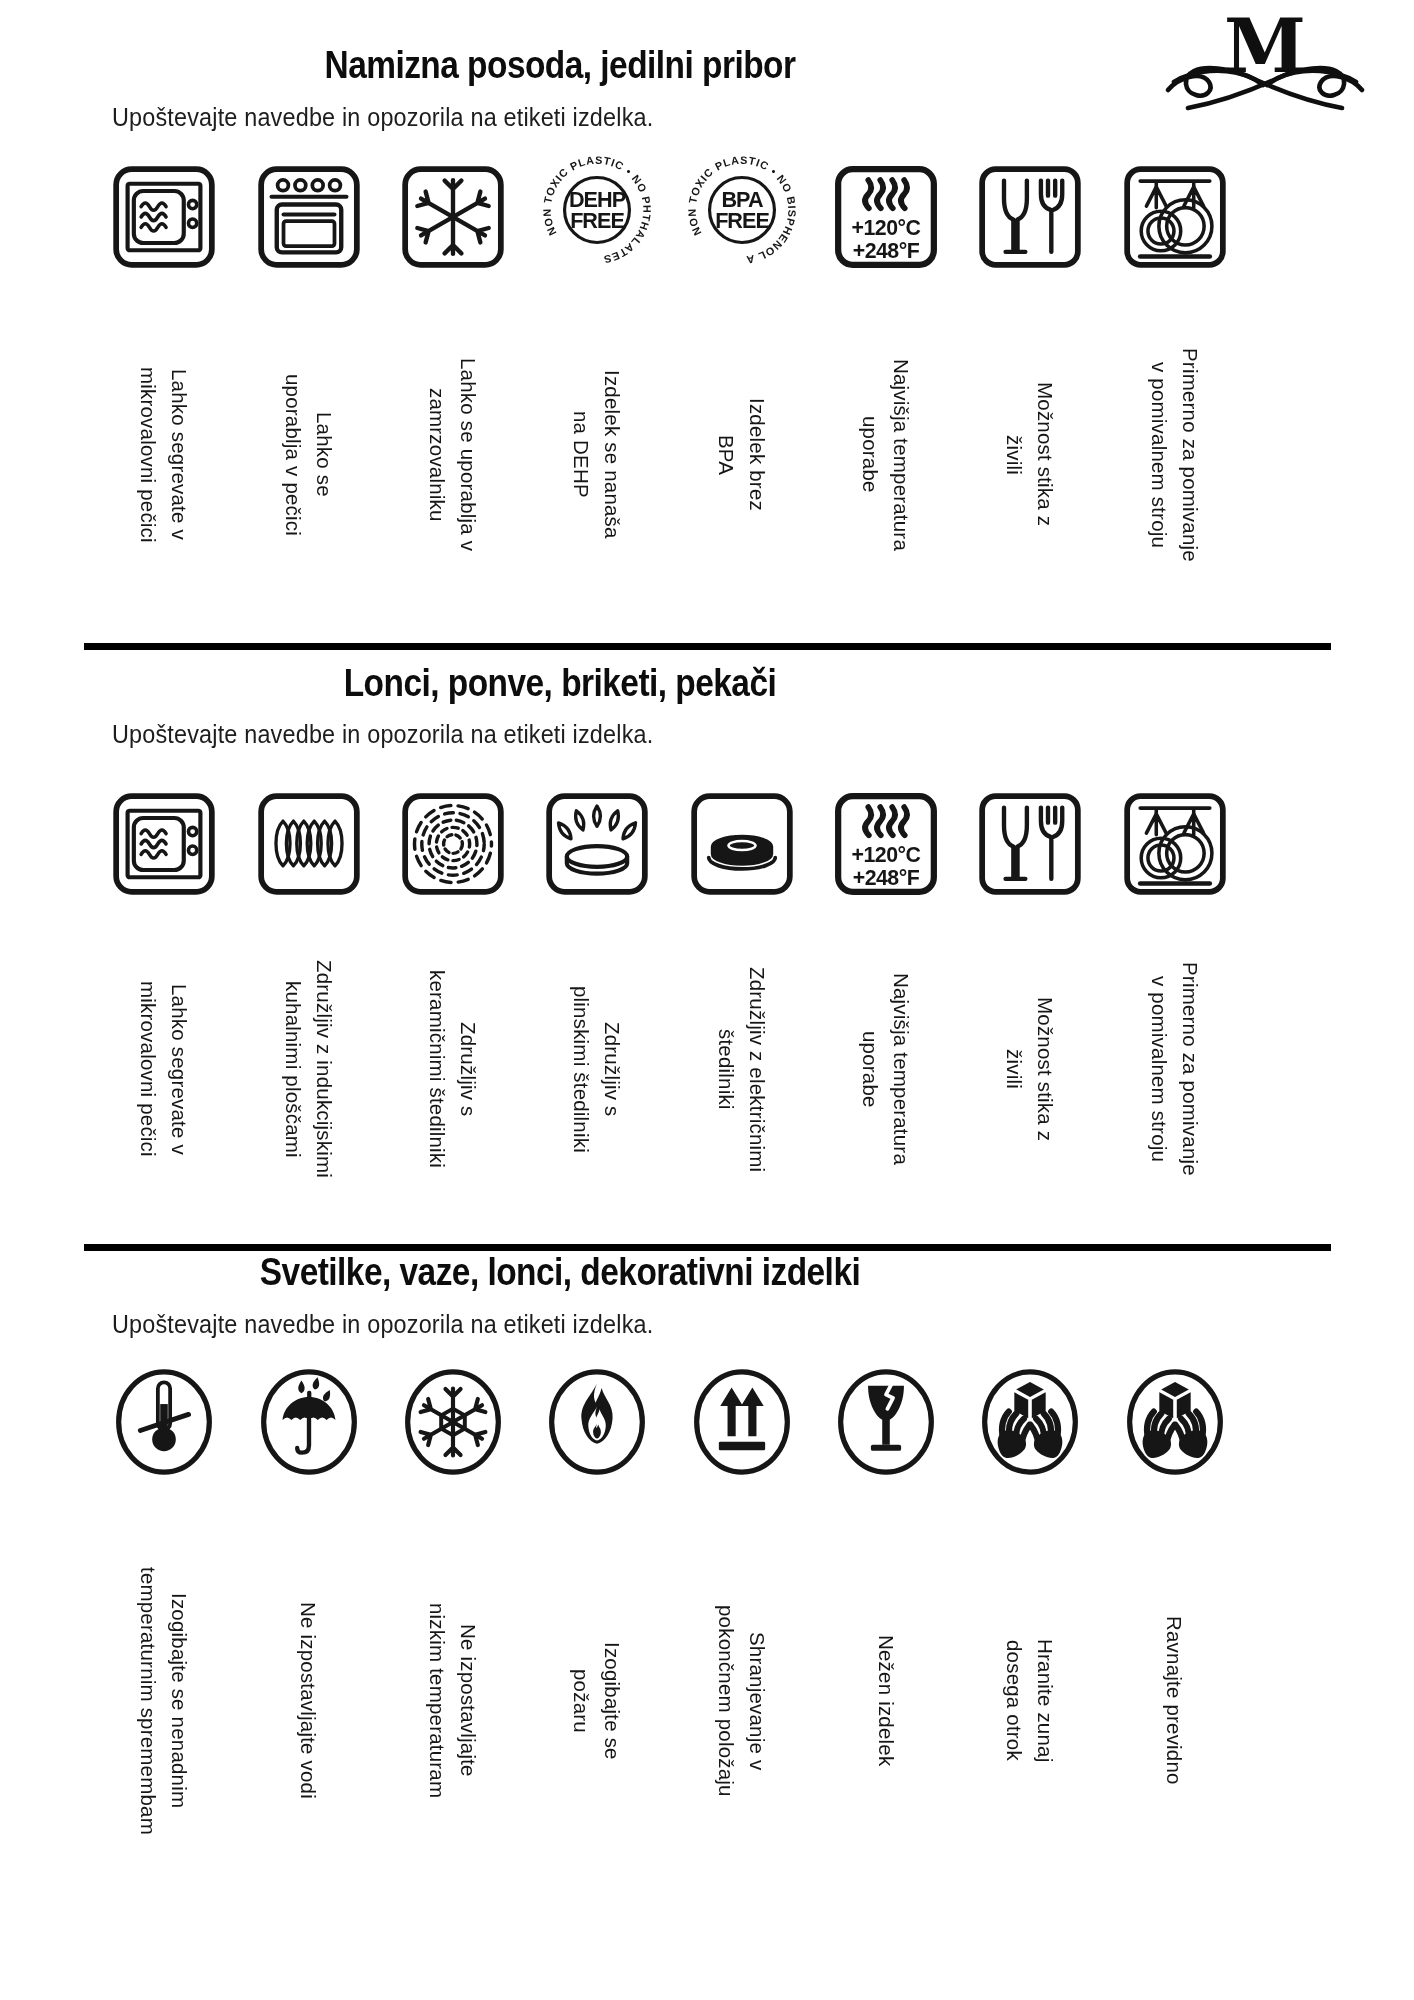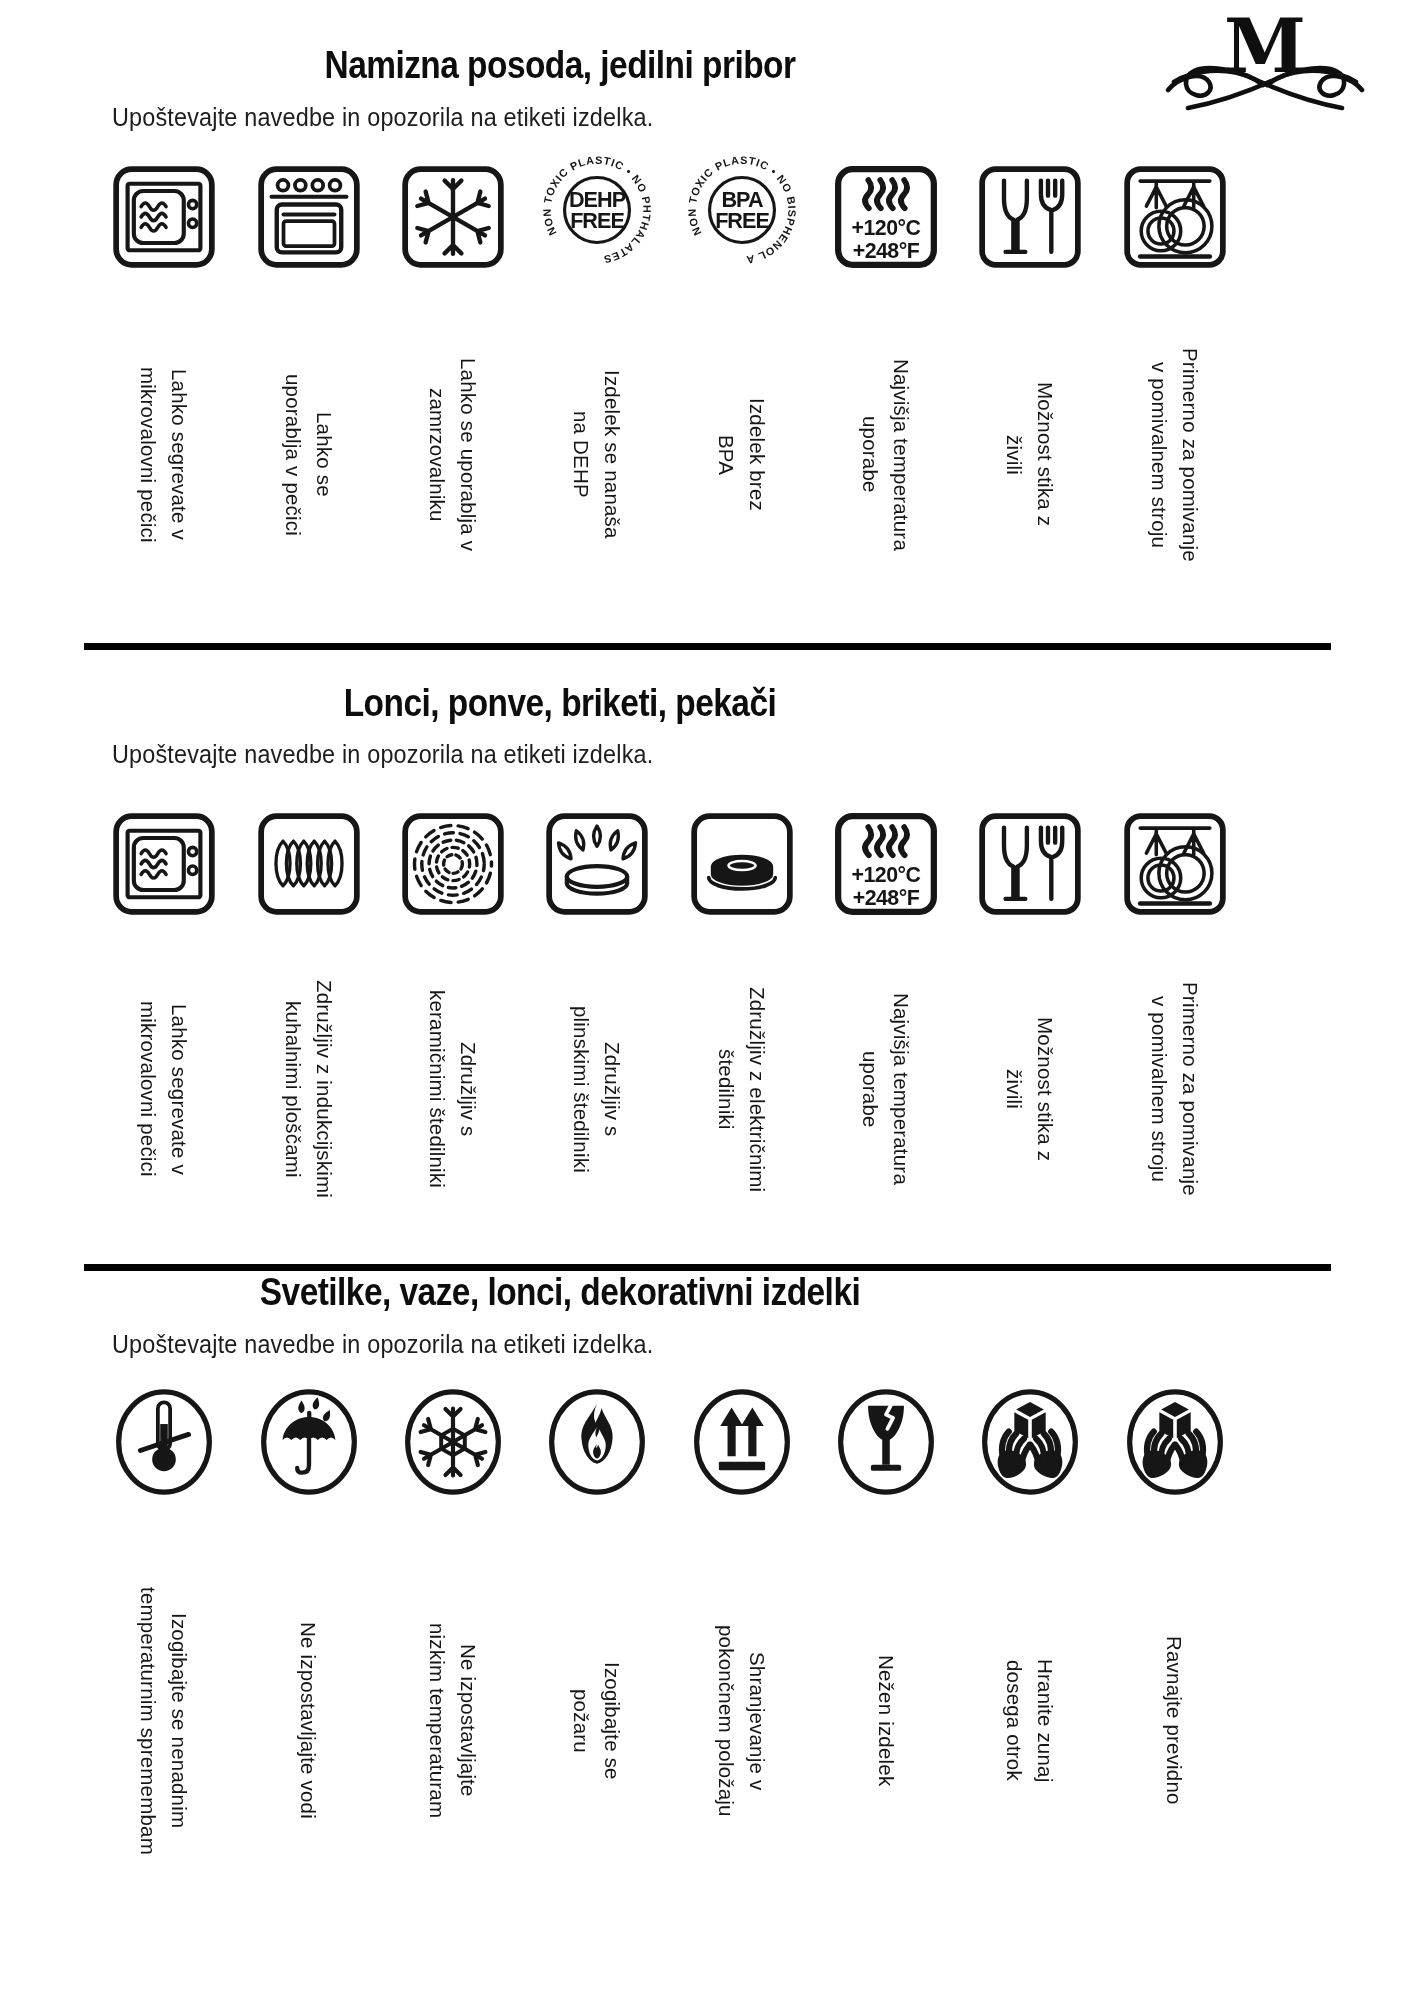--- a/index.html
+++ b/index.html
@@ -1,20 +1,20 @@
 <!DOCTYPE html>
 <html><head>
 <meta charset="utf-8">
 <style>
   html,body{margin:0;padding:0;background:#fff;}
   .page{position:relative;width:1414px;height:2000px;background:#ffffff;overflow:hidden;
         font-family:"Liberation Sans","DejaVu Sans",sans-serif;color:#111;}
   .logo{position:absolute;top:8px;right:44px;width:210px;height:115px;}
   .section--0{padding-top:44px;border-radius:32px;}
-  .section--1{padding-top:32px;}
+  .section--1{padding-top:12px;}
   .section--2{}
   h2.title{margin:0 0 0 85px;width:950px;font-size:38px;line-height:1.15;font-weight:700;
         letter-spacing:-0.6px;text-align:center;white-space:nowrap;
         transform:scaleX(0.88);transform-origin:50% 50%;color:#0d0d0d;}
   .note{margin:15px 0 0 112px;font-size:26px;line-height:1.15;font-weight:400;color:#1d1d1d;
         letter-spacing:0.2px;transform:scaleX(0.9);transform-origin:0 50%;}
   .sym-grid{display:grid;grid-template-columns:repeat(8,1fr);width:1155px;margin:8px 0 0 92px;}
   .sym-col{display:flex;flex-direction:column;align-items:center;}
   .icon-box{display:flex;align-items:flex-end;justify-content:center;height:128px;width:100%;}
   .section--1 .icon-box{height:138px;}

